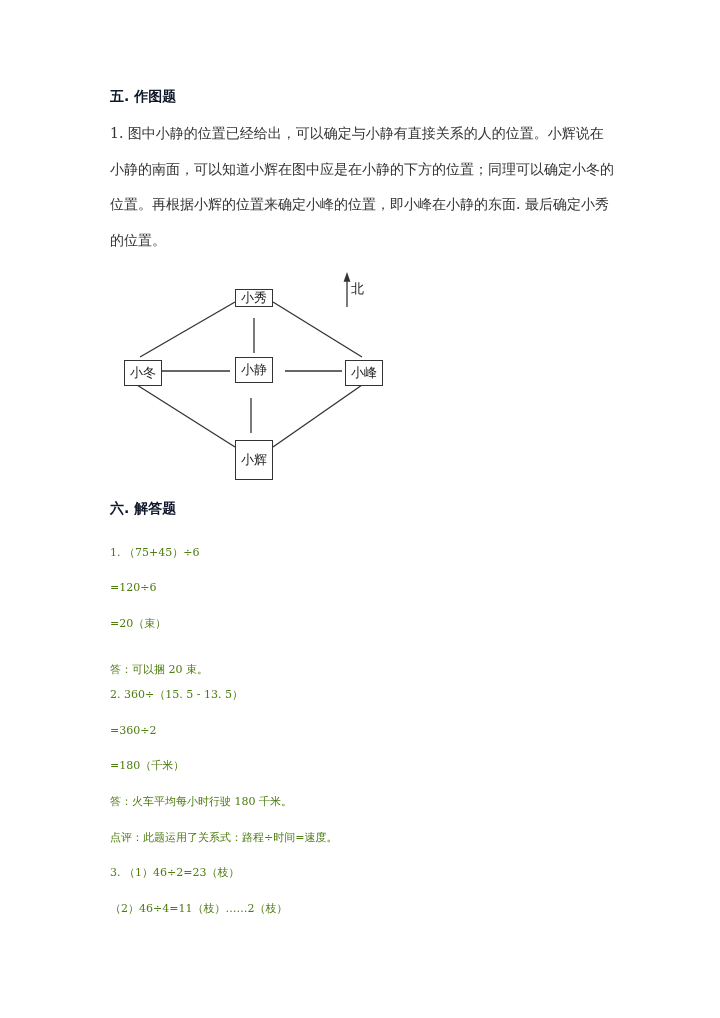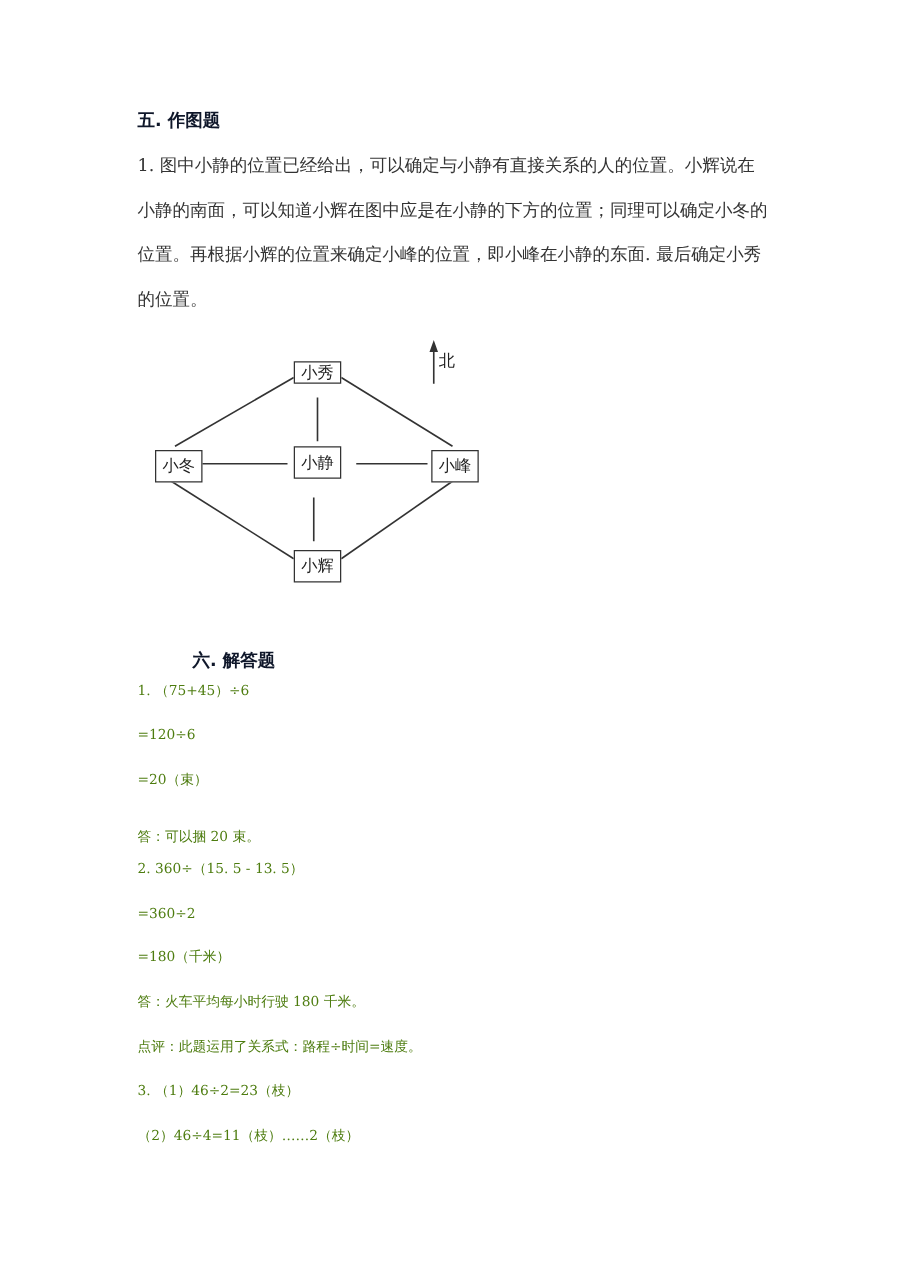--- a/index.html
+++ b/index.html
@@ -37,24 +37,24 @@
 
       <line x1="247" y1="13" x2="247" y2="42"></line>
       <polygon points="247,9 244.5,16 249.5,16" fill="#333"></polygon>
     </g>
   </svg>
   <span class="north" style="left:251px;top:15px;">北</span>
   <div class="box" style="left:135px;top:24px;width:38px;height:18px;">小秀</div>
   <div class="box" style="left:12px;top:95px;width:38px;height:26px;margin-left:12px;">小冬</div>
   <div class="box" style="left:135px;top:92px;width:38px;height:26px;">小静</div>
   <div class="box" style="left:245px;top:95px;width:38px;height:26px;">小峰</div>
-  <div class="box" style="left:135px;top:175px;width:38px;height:26px;">小辉</div>
+  <div class="box" style="left:135px;top:175px;width:38px;height:40px;">小辉</div>
 </div>
 
-<div class="h" style="top:520px;margin-left:44px;">六. 解答题</div>
+<div class="h" style="top:500px;">六. 解答题</div>
 
 <div class="p" style="top:543px;">1. （75+45）÷6</div>
 <div class="p" style="top:578px;">=120÷6</div>
 <div class="p" style="top:614px;">=20（束）</div>
 <div class="p" style="top:650px;margin-top:10px;">答：可以捆 20 束。</div>
 <div class="p" style="top:685px;">2. 360÷（15. 5 - 13. 5）</div>
 <div class="p" style="top:721px;">=360÷2</div>
 <div class="p" style="top:756px;">=180（千米）</div>
 <div class="p" style="top:792px;">答：火车平均每小时行驶 180 千米。</div>
 <div class="p" style="top:828px;">点评：此题运用了关系式：路程÷时间=速度。</div>

